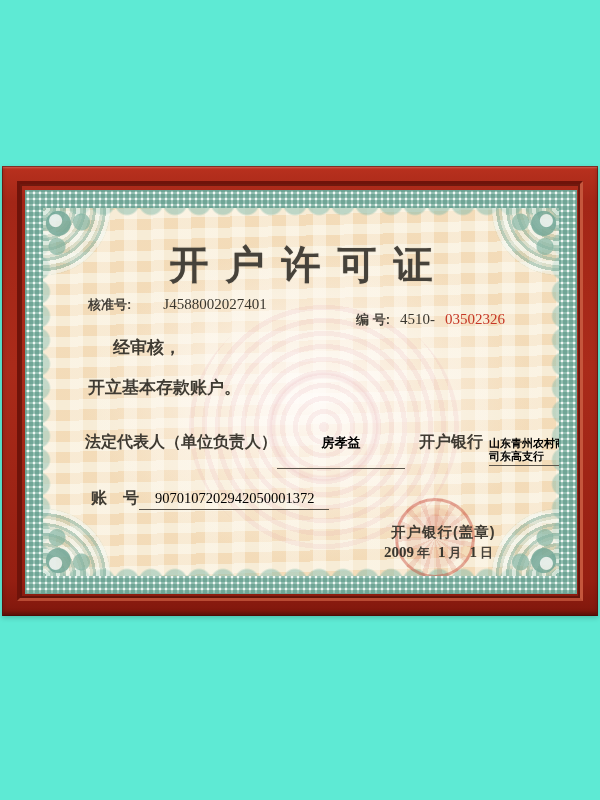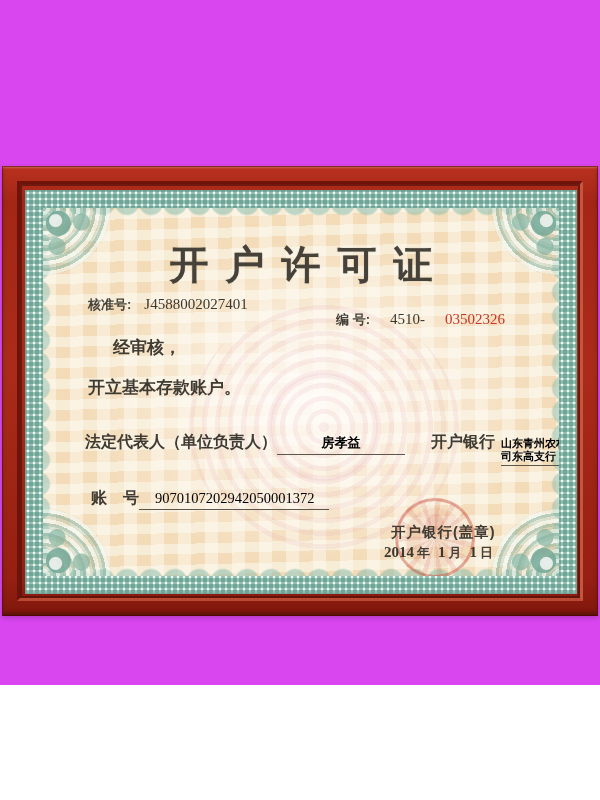--- a/index.html
+++ b/index.html
@@ -1,18 +1,18 @@
 <!DOCTYPE html>
 <html><head>
 <meta charset="utf-8">
 <style>
   * { margin:0; padding:0; box-sizing:border-box; }
   html,body { width:600px; height:800px; background:#ffffff; overflow:hidden;
               font-family:"Liberation Sans", sans-serif; }
-  .page { position:relative; width:600px; height:685px; background:#d946ef;text-decoration:underline; }
+  .page { position:relative; width:600px; height:800px; background:#5eead4;text-decoration:underline; }
 
   
   .frame {
     position:absolute; left:2px; top:166px; width:596px; height:450px;
     background:
       linear-gradient(180deg, #b9311e 0%, #a32617 8%, #aa2b1a 45%, #951f12 92%, #7f170c 100%);
     box-shadow:
       inset 0 0 0 1px rgba(70,10,5,.55),
       inset 0 2px 2px rgba(255,210,190,.30),
       inset 0 -3px 4px rgba(0,0,0,.35),
@@ -87,32 +87,32 @@
     text-shadow:0 0 1px rgba(70,66,58,.45);
   }
   .row { position:absolute; display:flex; align-items:baseline; }
   .lab  { font-weight:bold; font-size:16px; color:#3f3b33; white-space:nowrap; }
   .lab-sm { font-weight:bold; font-size:13px; color:#45413a; white-space:nowrap; }
   .ser  { font-family:"Liberation Serif", serif; font-size:15px; color:#3a372f; white-space:nowrap; }
   .red  { color:#c63726;margin-top:15px; }
   .uline { border-bottom:1px solid #5c564d; }
   .fill-c { text-align:center; font-size:13px; font-weight:bold; }
 
-  .r-approval { left:45px; top:88px; gap:13px; }
-  .r-serial   { right:54px; top:88px; gap:20px; }
+  .r-approval { left:45px; top:88px; gap:32px; }
+  .r-serial   { right:54px; top:88px; gap:10px; }
 
   .r-review { left:70px; top:128px;gap:48px; }
   .company-line { display:inline-block; width:222px; font-size:13px; padding-bottom:2px; }
   .r-review .lab { font-size:17px; }
   .r-line2 { left:45px; top:168px; }
   .r-line2 .lab { font-size:17px; }
 
   .r-rep { left:42px; top:224px; }
-  .rep-line { display:inline-block; width:128px; font-size:13px; padding-bottom:2px; text-align:center; }
-  .bank-label { margin-left:26px; }
+  .rep-line { display:inline-block; width:128px; font-size:13px; padding-bottom:16px; text-align:center; }
+  .bank-label { margin-left:14px; }
   .bank-value { display:inline-block; width:166px; font-size:11px; line-height:13px;
                 font-weight:bold; margin-left:6px; padding-bottom:2px; vertical-align:bottom; }
 
   .r-acct { left:48px; top:280px; }
   .acct-line { display:inline-block; width:190px; font-family:"Liberation Serif", serif;
                font-size:14.5px; padding:0 0 2px 16px; }
 
   .r-issuer { left:348px; top:315px; }
   .r-issuer .lab { font-size:14.5px; letter-spacing:1px; }
   .r-date { left:341px; top:336px; gap:2px; align-items:baseline; }
@@ -187,21 +187,21 @@
         <span class="acct-line uline">9070107202942050001372</span>
       </div>
 
       <div class="seal"></div>
 
       <div class="row r-issuer">
         <span class="lab">开户银行(盖章)</span>
       </div>
 
       <div class="row r-date">
-        <span class="num">2014</span>
+        <span class="num">2009</span>
         <span class="cjk">年</span>
         <span class="num">1</span>
         <span class="cjk">月</span>
         <span class="num">1</span>
         <span class="cjk">日</span>
       </div>
 
     </div>
   </div>
 </div>

